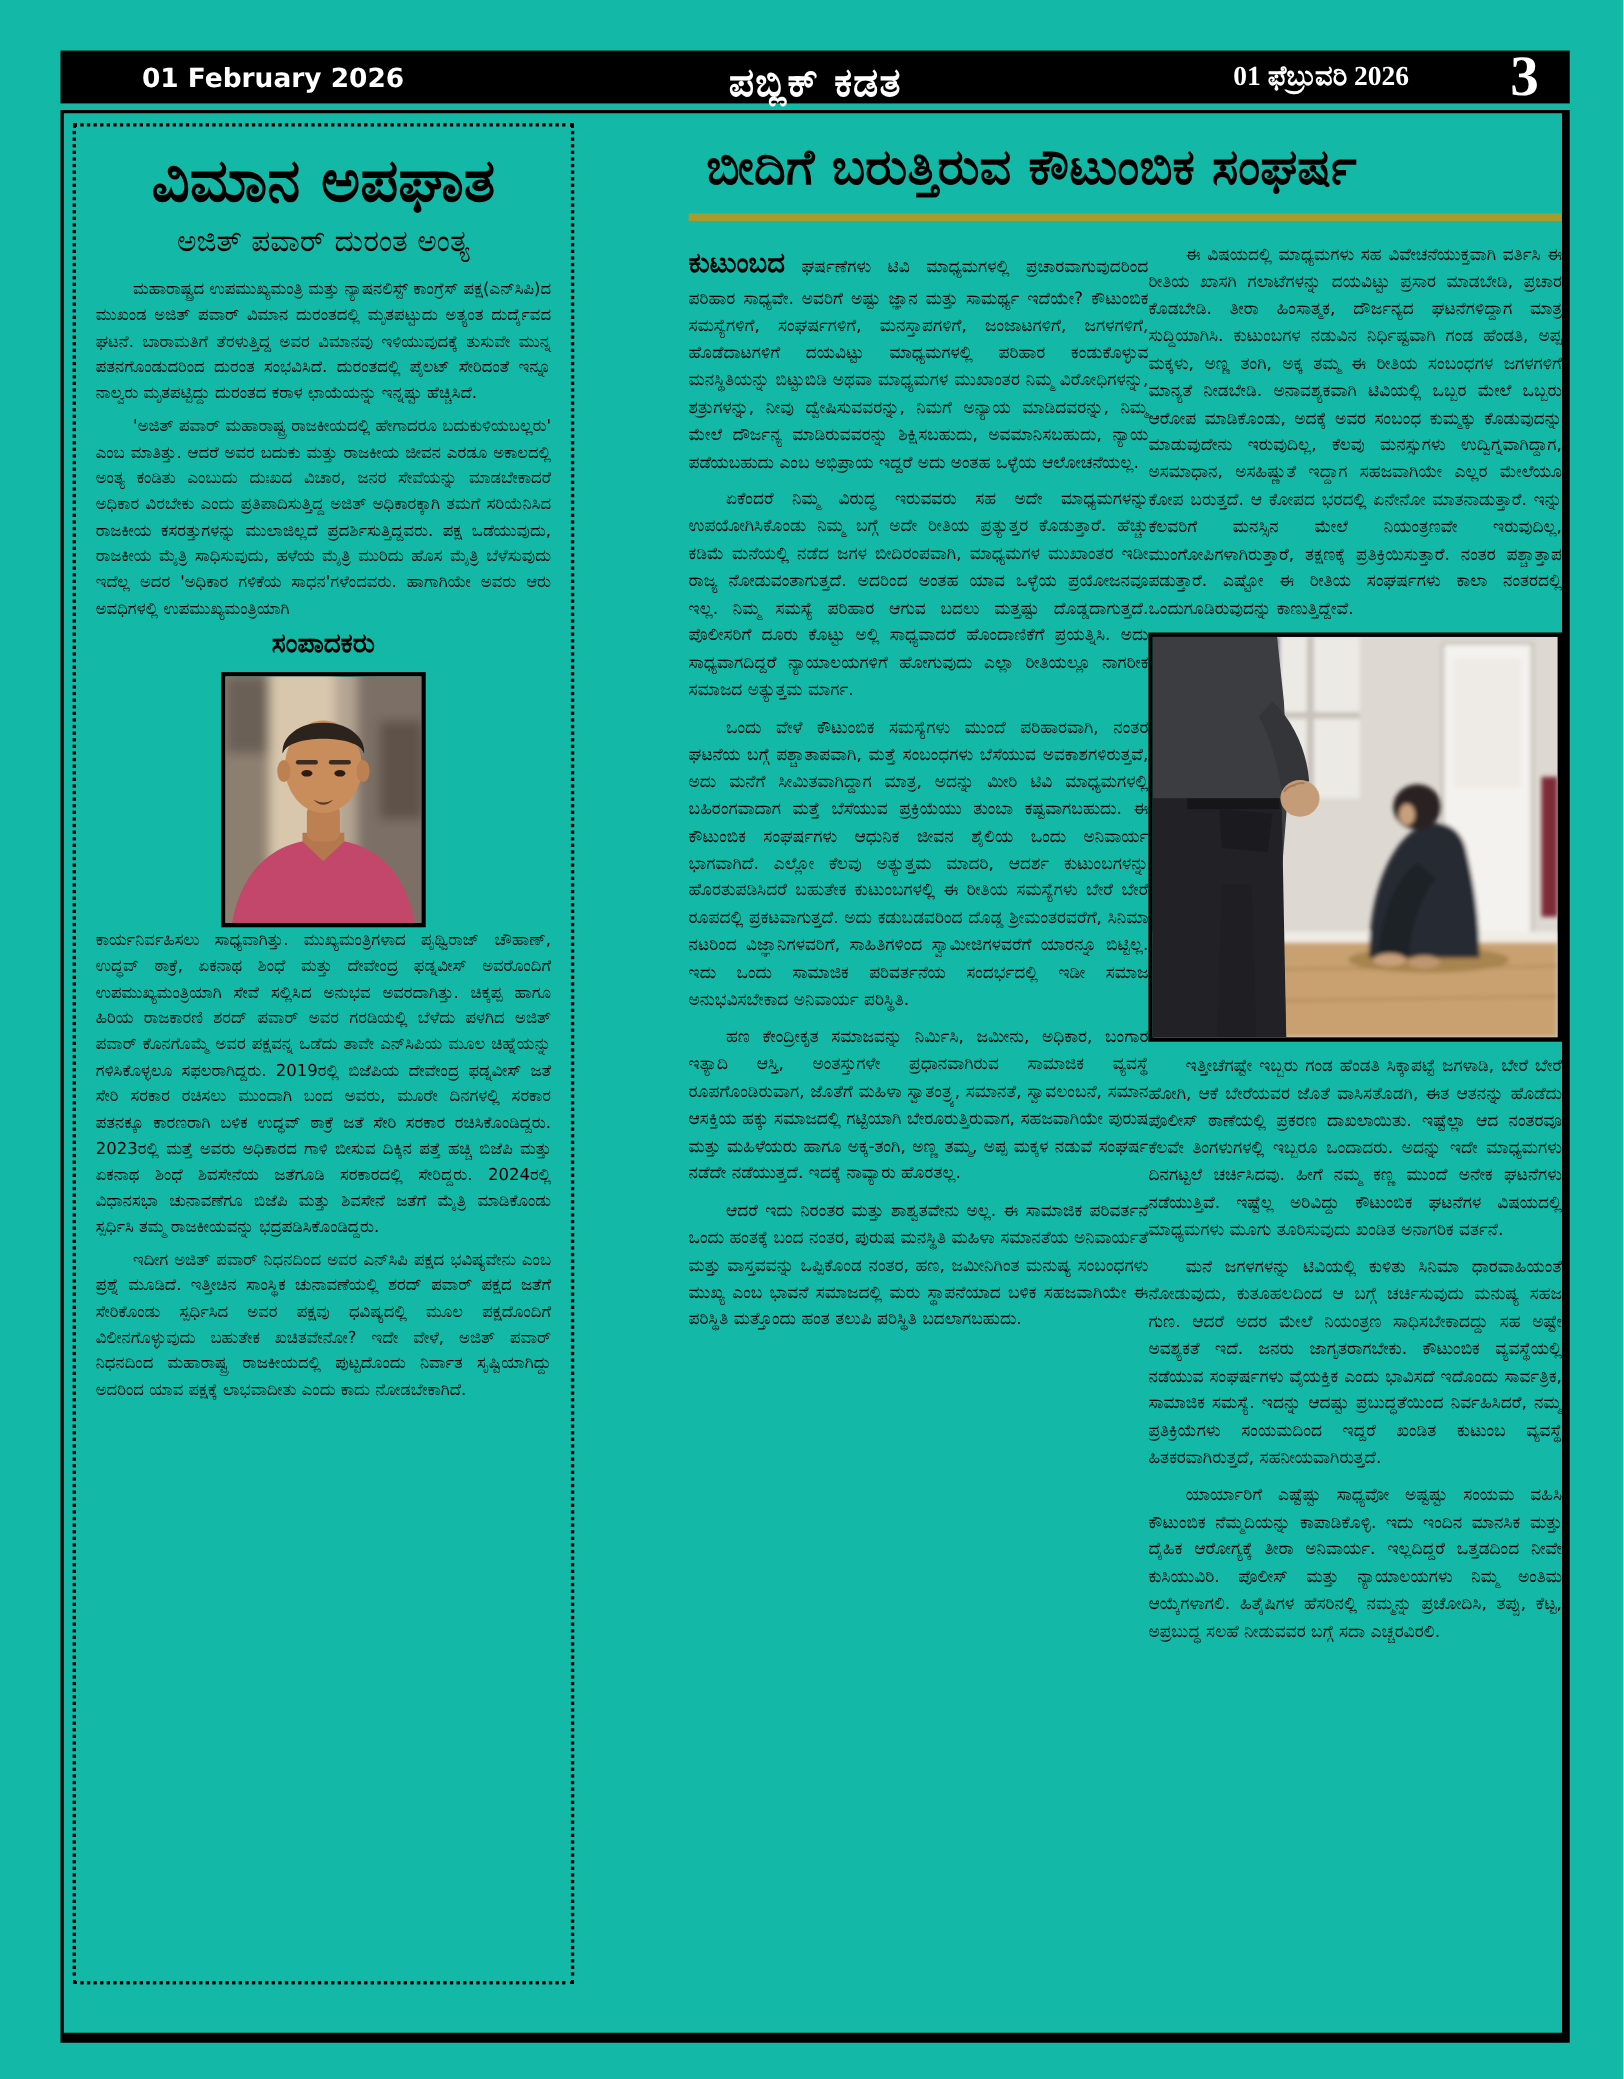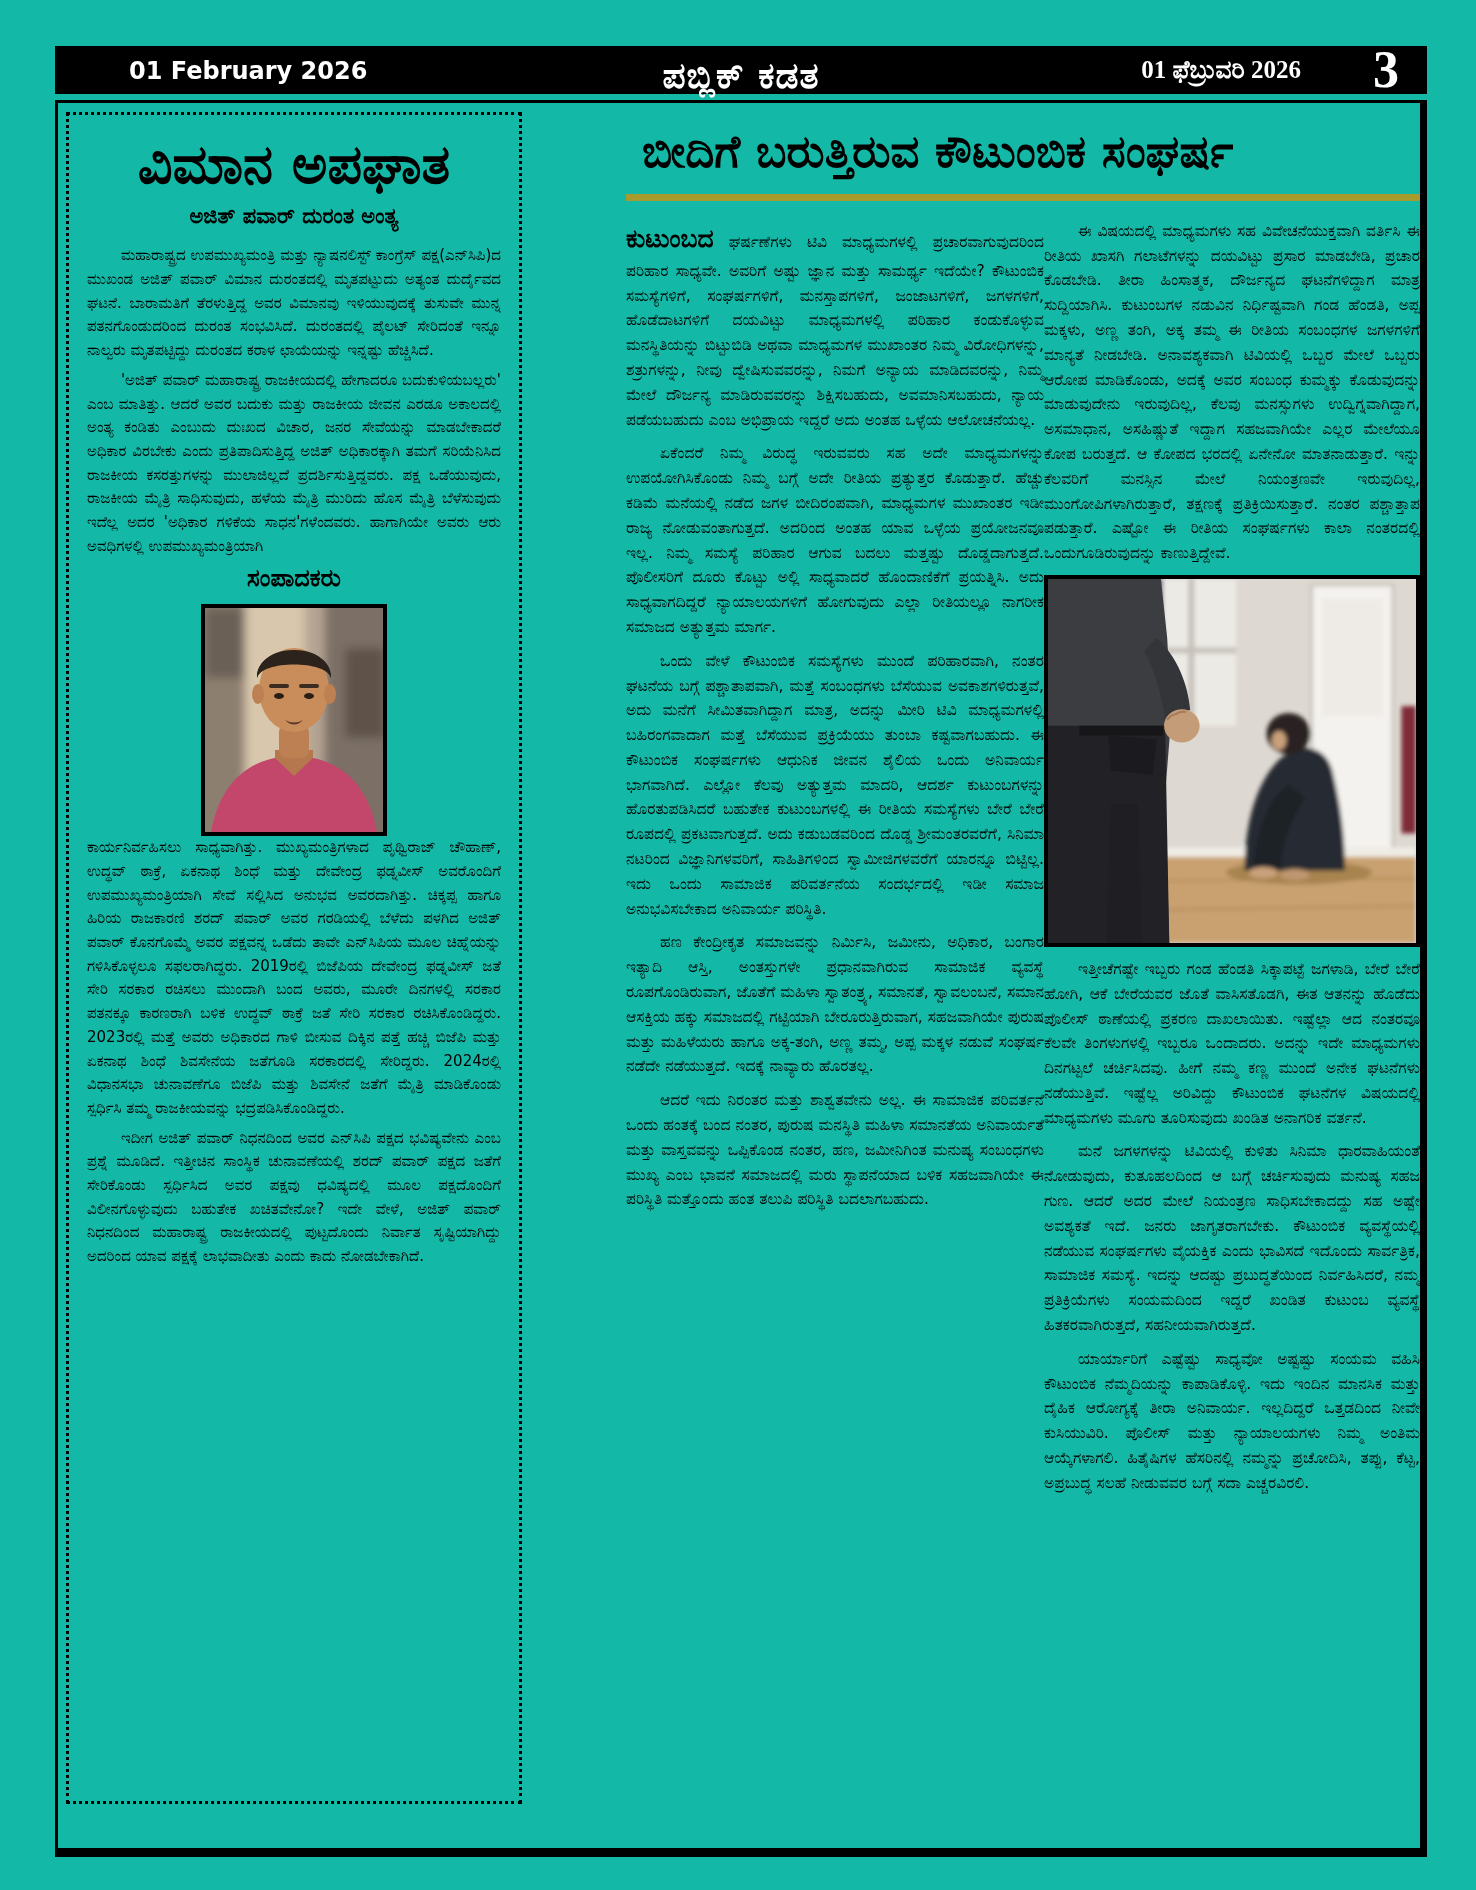--- a/index.html
+++ b/index.html
@@ -3,34 +3,34 @@
 <meta charset="utf-8">
 <style>
   html,body{margin:0;padding:0;background:#fff;}
   .page{position:relative;width:1476px;height:1890px;background:#14b8a6;
         font-family:"DejaVu Sans","Liberation Sans",sans-serif;color:#000;overflow:hidden;}
 
   
   .header-bar{position:absolute;left:55px;top:46px;width:1372px;height:48px;background:#000;color:#fff;}
   .header-date-en{position:absolute;left:74px;top:11px;font-size:24px;font-weight:bold;}
   .header-masthead{position:absolute;left:0;right:0;top:9px;text-align:center;font-size:36px;font-weight:bold;letter-spacing:1px;}
-  .header-date-kn{position:absolute;right:126px;top:10px;font-size:25px;font-weight:bold;
+  .header-date-kn{position:absolute;right:146px;top:10px;font-size:25px;font-weight:bold;
                   font-family:"Liberation Serif","DejaVu Serif",serif;}
   .header-pagenum{position:absolute;right:28px;top:-6px;font-size:52px;font-weight:bold;
                   font-family:"Liberation Serif","DejaVu Serif",serif;}
 
   
   .frame{position:absolute;left:55px;top:100px;width:1372px;height:1757px;box-sizing:border-box;
          border-top:3px solid #000;border-left:3px solid #000;border-right:7px solid #000;border-bottom:9px solid #000;}
 
   
   .editorial-box{position:absolute;left:66px;top:112px;width:456px;height:1692px;box-sizing:border-box;
                  border:3px dotted #000;padding:12px 18px;overflow:hidden;}
   .ed-title{text-align:center;font-size:54px;font-weight:bold;margin:8px 0 10px;line-height:1.1;}
-  .ed-subtitle{text-align:center;font-size:21px;font-weight:bold;margin:0 0 16px;}
+  .ed-subtitle{text-align:center;font-size:27px;font-weight:normal;margin:0 0 16px;}
   .bodytext{font-size:15px;line-height:1.58;text-align:justify;margin:0 0 6px;text-indent:34px;}
   .no-indent{text-indent:0;}
   .badge-wrap{text-align:center;margin:16px 0 8px;}
   .badge{display:inline-block;background:#000;color:#fff;font-size:24px;font-weight:bold;
          padding:9px 34px;border-radius:16px;outline:2px solid #fff;outline-offset:-7px;}
   .editor-label{text-align:center;font-size:24px;font-weight:bold;margin:6px 0 12px;}
   .photo-frame{display:block;margin:0 auto;width:178px;height:224px;border:4px solid #000;}
   .photo-frame svg{display:block;width:100%;height:100%;}
   .editor-name{text-align:center;font-size:26px;font-weight:bold;margin:10px 0 14px;}
 

